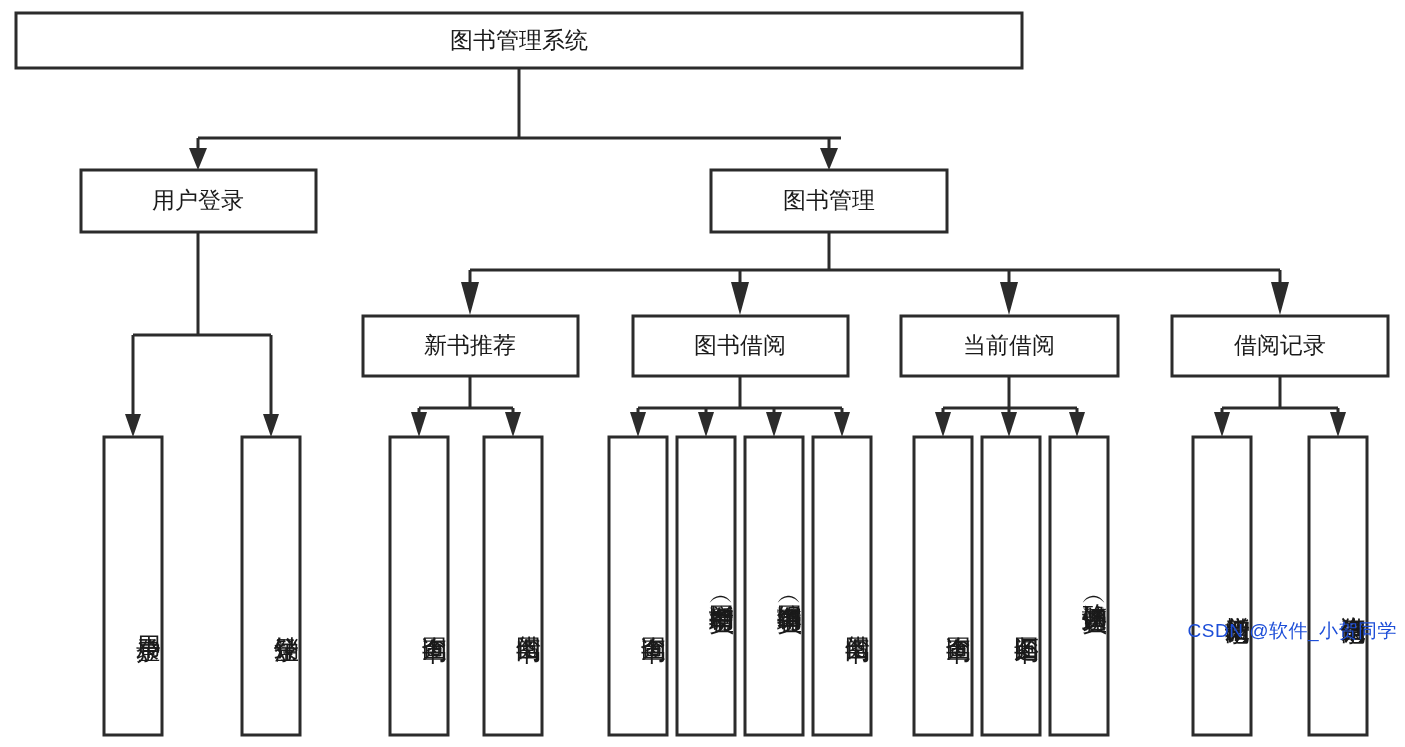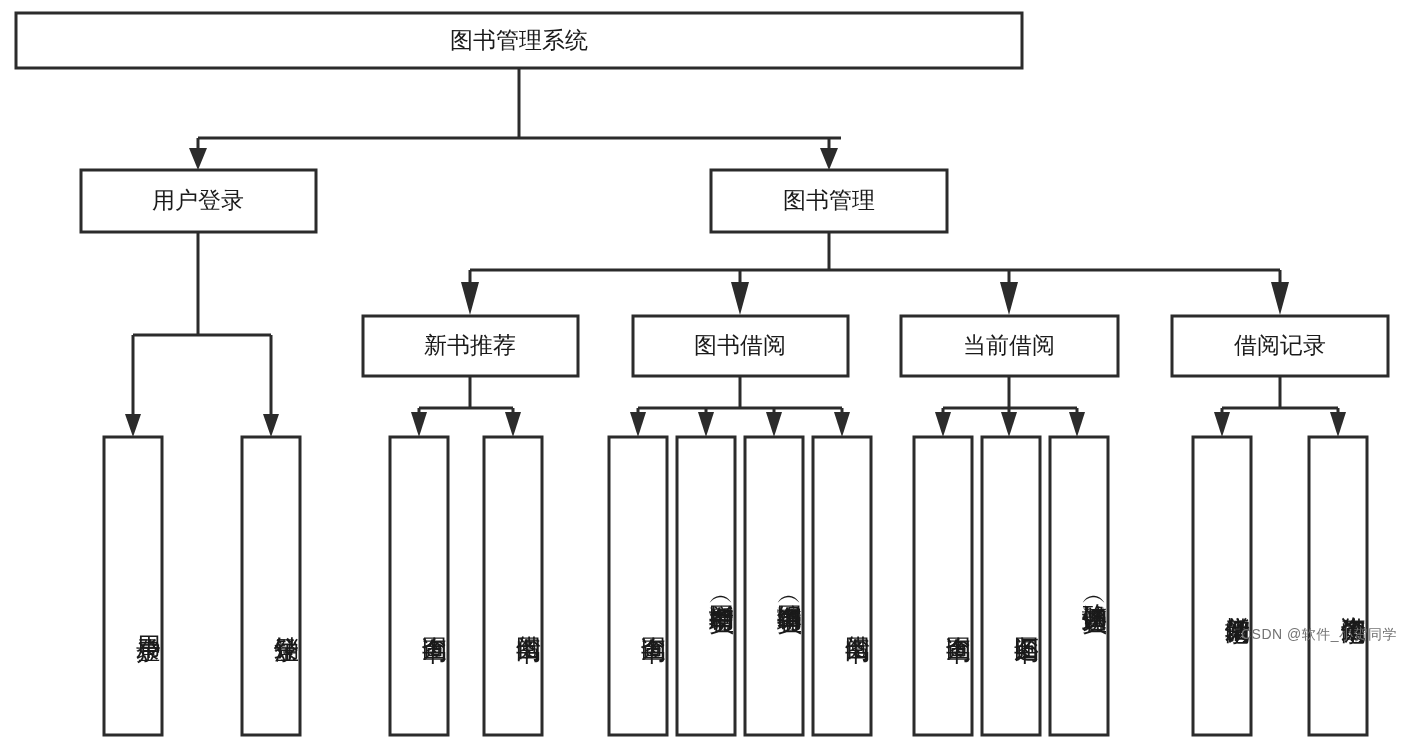--- a/index.html
+++ b/index.html
@@ -62,22 +62,22 @@
     display: flex;
     align-items: flex-start;
     justify-content: center;
     pointer-events: none;
   }
   .watermark {
     position: absolute;
     right: 8px;
     bottom: 6px;
     font-family: "Liberation Sans", "DejaVu Sans", sans-serif;
-    font-size: 14px;
-    color: #737373;
+    font-size: 19px;
+    color: #1d4ed8;
     letter-spacing: 0.5px;
     white-space: nowrap;
   }
 </style>
 </head>
 <body>
 
 <div id="diagram-root">
 
   <svg class="diagram-canvas" viewBox="0 0 1405 747">

